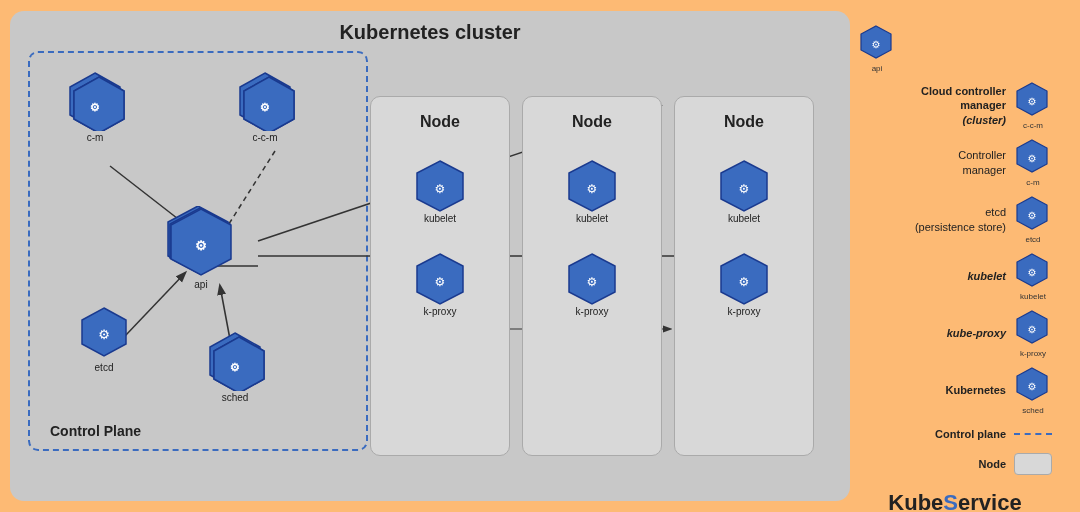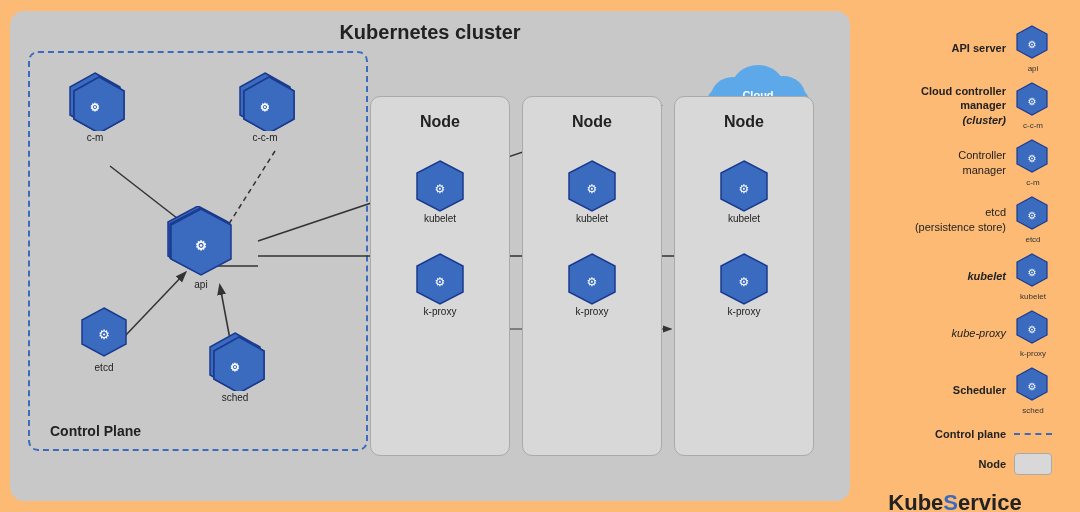--- a/index.html
+++ b/index.html
@@ -261,31 +261,20 @@
         <svg width="60" height="60" viewBox="0 0 60 60">
             <polygon points="30,2 55,16 55,44 30,58 5,44 5,16" fill="#3a6bbf" stroke="#1a3a8f" stroke-width="1.5"></polygon>
             <polygon points="30,2 55,16 55,44 30,58 5,44 5,16" fill="none" stroke="#1a3a8f" stroke-width="1.5" transform="translate(4,4)"></polygon>
             <polygon points="30,2 55,16 55,44 30,58 5,44 5,16" fill="#3a6bbf" stroke="#1a3a8f" stroke-width="1.5" transform="translate(4,4)"></polygon>
             <text x="30" y="40" text-anchor="middle" fill="white" font-size="11" font-weight="bold">⚙</text>
           </svg>
       </div>
       <div style="font-size:10px;text-align:center;color:#222;margin-top:1px;">sched</div>
     </div>
 
-    <div style="position:absolute;top:38px;right:32px;">
-      <svg width="120" height="85" viewBox="0 0 120 85">
-        <ellipse cx="60" cy="55" rx="52" ry="28" fill="#5da8e8"></ellipse>
-        <ellipse cx="35" cy="48" rx="22" ry="20" fill="#5da8e8"></ellipse>
-        <ellipse cx="60" cy="38" rx="26" ry="22" fill="#5da8e8"></ellipse>
-        <ellipse cx="85" cy="46" rx="22" ry="19" fill="#5da8e8"></ellipse>
-        <text x="60" y="50" text-anchor="middle" fill="white" font-size="11" font-weight="bold">Cloud</text>
-        <text x="60" y="63" text-anchor="middle" fill="white" font-size="11" font-weight="bold">provider</text>
-        <text x="60" y="76" text-anchor="middle" fill="white" font-size="11" font-weight="bold">API</text>
-      </svg>
-    </div>
 
     <div class="nodes-area">
 
       <div class="node-box">
         <div class="node-label">Node</div>
         <div style="display:flex;flex-direction:column;align-items:center;">
           <svg width="54" height="54" viewBox="0 0 54 54">
             <polygon points="27,2 50,14 50,40 27,52 4,40 4,14" fill="#3a6bbf" stroke="#1a3a8f" stroke-width="1.5"></polygon>
             <text x="27" y="34" text-anchor="middle" fill="white" font-size="12">⚙</text>
           </svg>
@@ -335,21 +324,20 @@
           <div style="font-size:10px;color:#222;">k-proxy</div>
         </div>
       </div>
     </div>
 
   </div>
 
   <div class="legend-panel">
 
     <div class="legend-item">
-      <div class="legend-text" style="font-weight:bold;">API server</div>
       <div class="legend-icon">
         <svg width="36" height="36" viewBox="0 0 36 36">
             <polygon points="18,2 33,10 33,26 18,34 3,26 3,10" fill="#3a6bbf" stroke="#1a3a8f" stroke-width="1.2"></polygon>
             <text x="18" y="24" text-anchor="middle" fill="white" font-size="10">⚙</text>
           </svg>
         <div style="font-size:8px;text-align:center;color:#333;">api</div>
       </div>
     </div>
 
     <div class="legend-item">
@@ -390,32 +378,32 @@
       <div class="legend-icon">
         <svg width="36" height="36" viewBox="0 0 36 36">
             <polygon points="18,2 33,10 33,26 18,34 3,26 3,10" fill="#3a6bbf" stroke="#1a3a8f" stroke-width="1.2"></polygon>
             <text x="18" y="24" text-anchor="middle" fill="white" font-size="10">⚙</text>
           </svg>
         <div style="font-size:8px;text-align:center;color:#333;">kubelet</div>
       </div>
     </div>
 
     <div class="legend-item">
-      <div class="legend-text" style="font-style:italic;font-weight:normal;">kube-proxy</div>
+      <div class="legend-text" style="font-style:italic;font-weight:bold;">kube-proxy</div>
       <div class="legend-icon">
         <svg width="36" height="36" viewBox="0 0 36 36">
             <polygon points="18,2 33,10 33,26 18,34 3,26 3,10" fill="#3a6bbf" stroke="#1a3a8f" stroke-width="1.2"></polygon>
             <text x="18" y="24" text-anchor="middle" fill="white" font-size="10">⚙</text>
           </svg>
         <div style="font-size:8px;text-align:center;color:#333;">k-proxy</div>
       </div>
     </div>
 
     <div class="legend-item">
-      <div class="legend-text" style="font-weight:bold;">Scheduler</div>
+      <div class="legend-text" style="font-weight:bold;">Kubernetes</div>
       <div class="legend-icon">
         <svg width="36" height="36" viewBox="0 0 36 36">
             <polygon points="18,2 33,10 33,26 18,34 3,26 3,10" fill="#3a6bbf" stroke="#1a3a8f" stroke-width="1.2"></polygon>
             <text x="18" y="24" text-anchor="middle" fill="white" font-size="10">⚙</text>
           </svg>
         <div style="font-size:8px;text-align:center;color:#333;">sched</div>
       </div>
     </div>
 
     <div class="legend-dashed-line">

